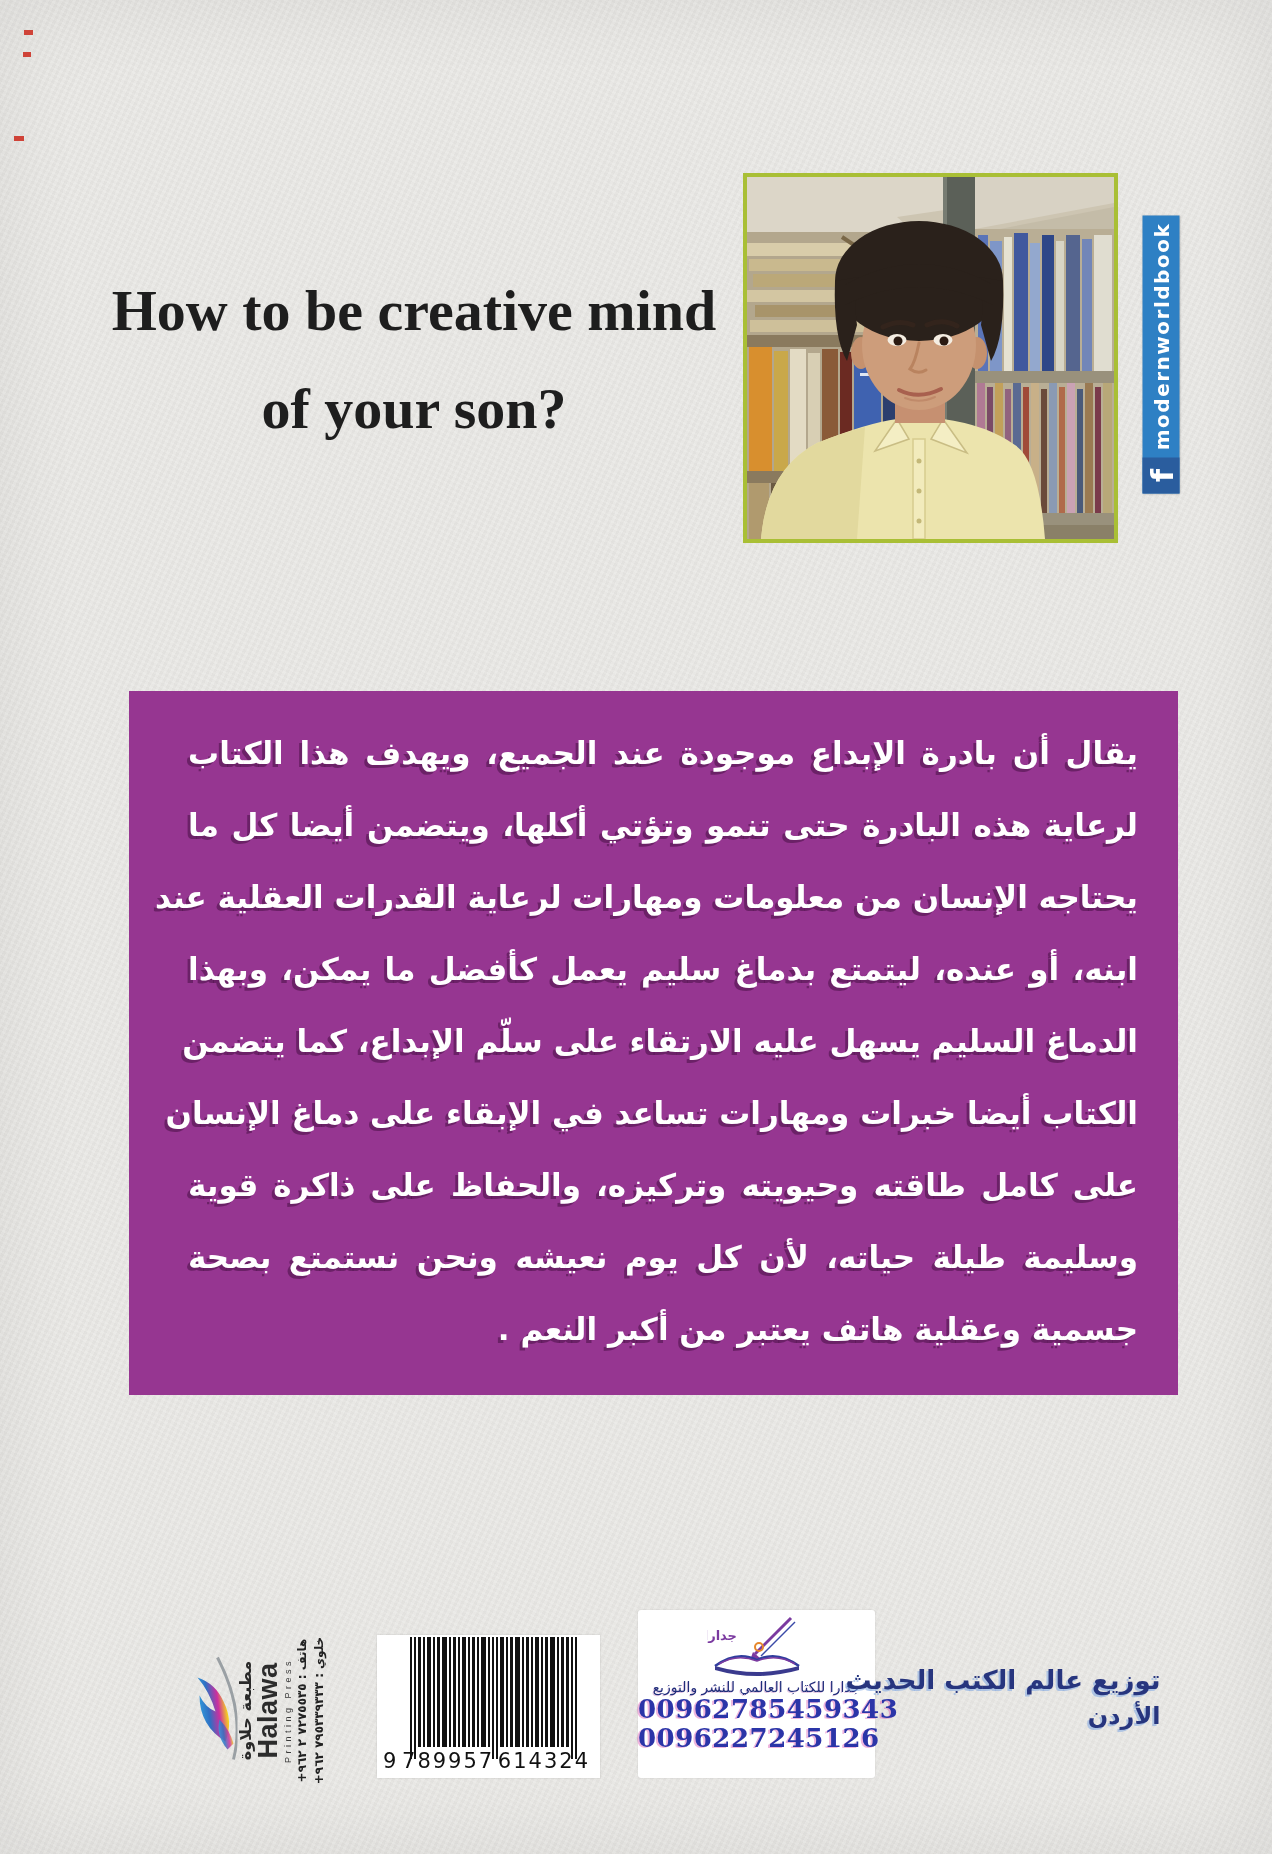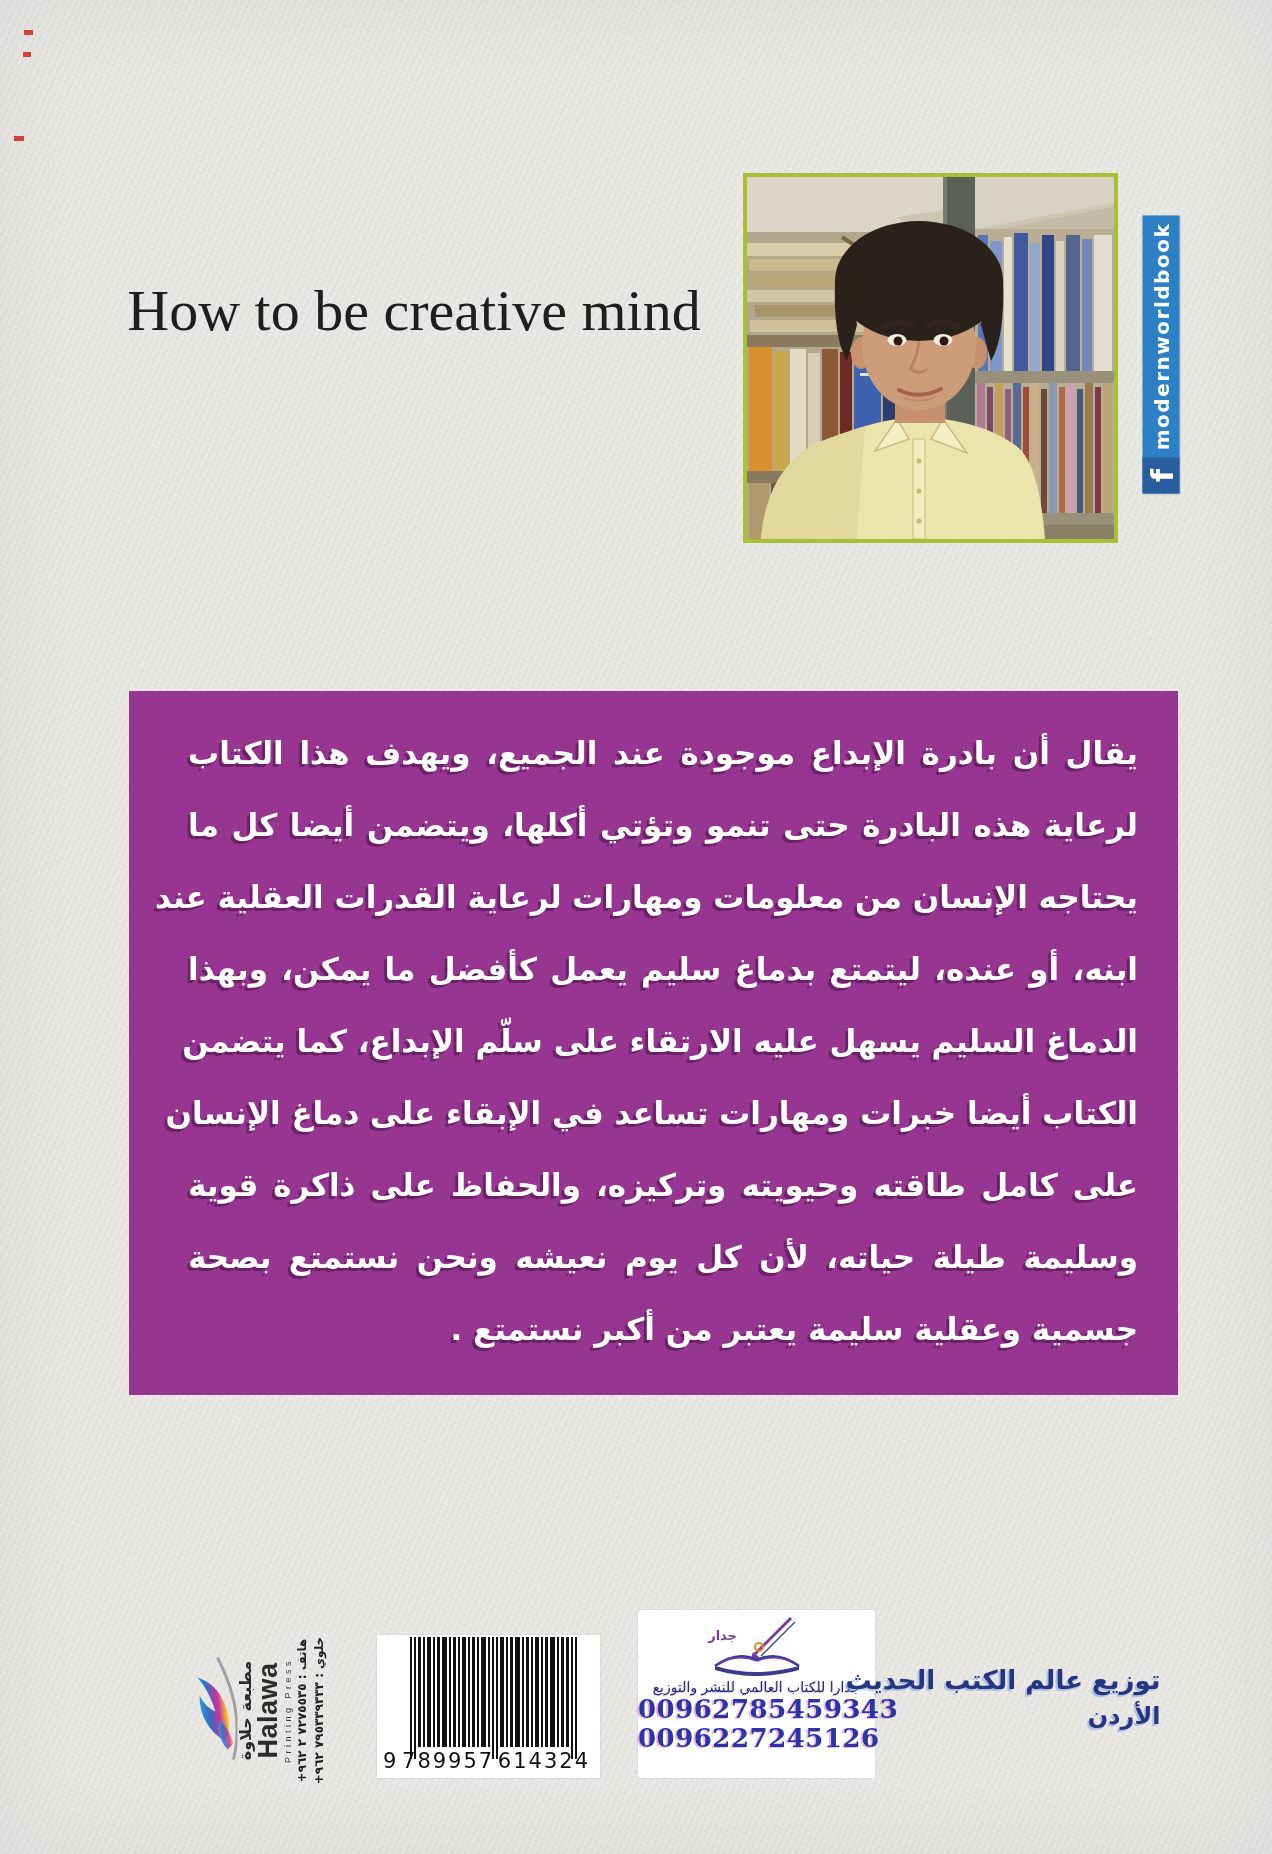--- a/index.html
+++ b/index.html
@@ -10,21 +10,21 @@
       repeating-linear-gradient(25deg, rgba(255,255,255,.05) 0 2px, rgba(0,0,0,.012) 2px 5px),
       #e9e8e5;
     box-shadow:inset 0 0 90px rgba(0,0,0,.06);
     font-family:"Liberation Sans",sans-serif;
   }
   .abs{position:absolute;}
 
   
   .title-block{
     left:84px;top:262px;width:660px;text-align:center;
-    font-family:"Liberation Serif",serif;font-weight:normal;color:#1e1e1e;
+    font-family:"Liberation Serif",serif;font-weight:bold;color:#1e1e1e;
     font-size:58px;line-height:98px;letter-spacing:0;
   }
 
   
   .photo-frame{
     left:743px;top:173px;width:375px;height:370px;box-sizing:border-box;
     border:4px solid #a9bf35;background:#cfc8b8;
     box-shadow:inset 0 0 0 2px #ffffff;
   }
   .photo-frame svg{display:block;width:100%;height:100%;}
@@ -121,20 +121,21 @@
 <body>
 
 <div id="page">
 
   <div class="abs edge-mark" style="left:24px;top:30px;width:9px;height:5px;"></div>
   <div class="abs edge-mark" style="left:23px;top:52px;width:8px;height:5px;"></div>
   <div class="abs edge-mark" style="left:14px;top:136px;width:10px;height:5px;"></div>
 
   <div class="abs title-block">
     <div>How to be creative mind</div>
+    <div>of your son?</div>
   </div>
 
   <div class="abs photo-frame">
     <svg viewBox="0 0 367 362" preserveAspectRatio="none">
 
       <rect x="0" y="0" width="367" height="362" fill="#c4bca8"></rect>
       <polygon points="0,0 367,0 367,28 185,64 0,62" fill="#dcd6c8"></polygon>
       <polygon points="150,40 367,8 367,30 180,66" fill="#cdc5b2"></polygon>
 
       <rect x="0" y="55" width="196" height="307" fill="#b3a78d"></rect>
@@ -242,21 +243,21 @@
 
   <div class="abs blurb">
     <div class="blurb-line">يقال أن بادرة الإبداع موجودة عند الجميع، ويهدف هذا الكتاب</div>
     <div class="blurb-line">لرعاية هذه البادرة حتى تنمو وتؤتي أكلها، ويتضمن أيضا كل ما</div>
     <div class="blurb-line">يحتاجه الإنسان من معلومات ومهارات لرعاية القدرات العقلية عند</div>
     <div class="blurb-line">ابنه، أو عنده، ليتمتع بدماغ سليم يعمل كأفضل ما يمكن، وبهذا</div>
     <div class="blurb-line">الدماغ السليم يسهل عليه الارتقاء على سلّم الإبداع، كما يتضمن</div>
     <div class="blurb-line">الكتاب أيضا خبرات ومهارات تساعد في الإبقاء على دماغ الإنسان</div>
     <div class="blurb-line">على كامل طاقته وحيويته وتركيزه، والحفاظ على ذاكرة قوية</div>
     <div class="blurb-line">وسليمة طيلة حياته، لأن كل يوم نعيشه ونحن نستمتع بصحة</div>
-    <div class="blurb-line last">جسمية وعقلية سليمة يعتبر من أكبر نستمتع .</div>
+    <div class="blurb-line last">جسمية وعقلية هاتف يعتبر من أكبر النعم .</div>
   </div>
 
   <div class="abs printer-card">
     <svg width="118" height="44" viewBox="0 0 118 44">
       <defs>
         <linearGradient id="birdGrad" x1="0" y1="0" x2="0.25" y2="1">
           <stop offset="0" stop-color="#35b6e9"></stop>
           <stop offset="0.45" stop-color="#2f6fc3"></stop>
           <stop offset="0.75" stop-color="#cc2f9f"></stop>
           <stop offset="1" stop-color="#f5d21f"></stop>

